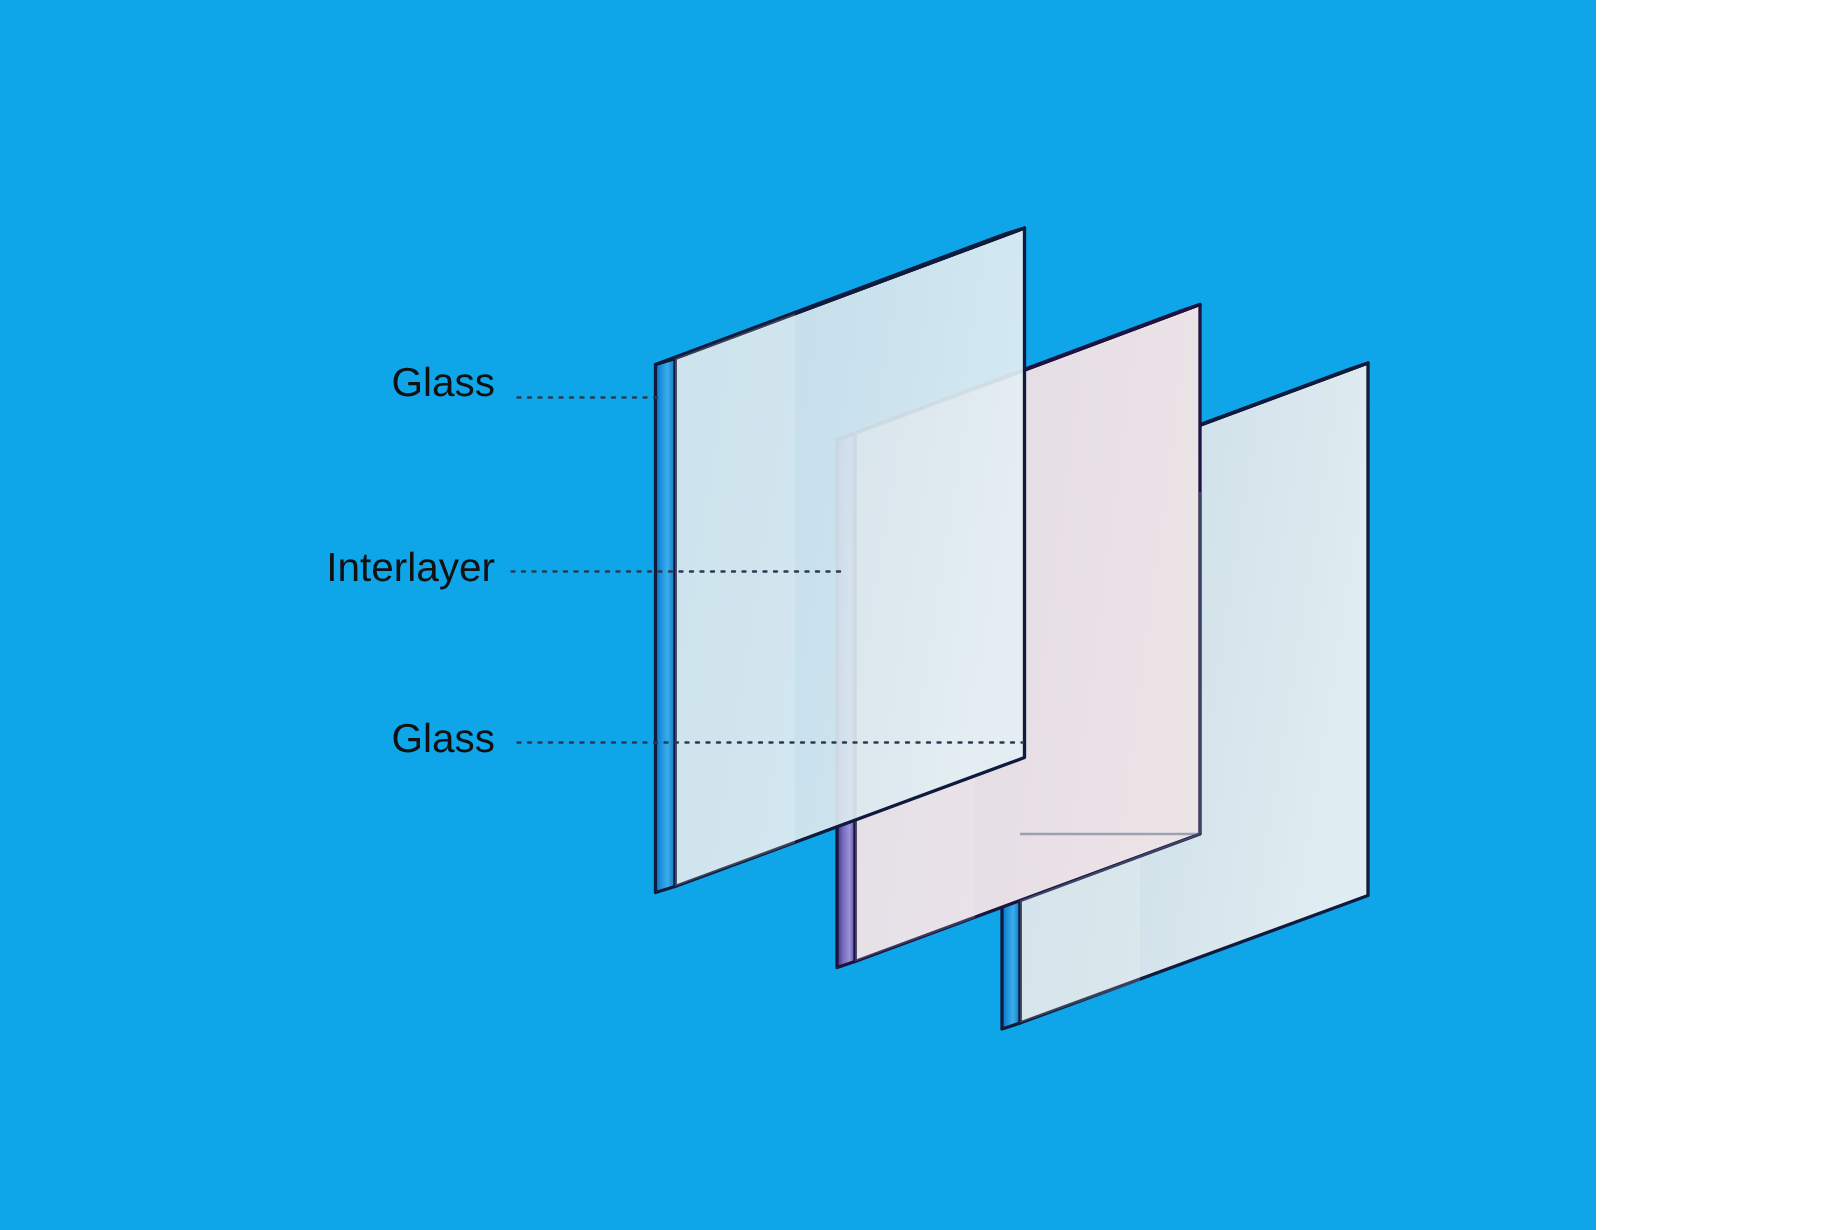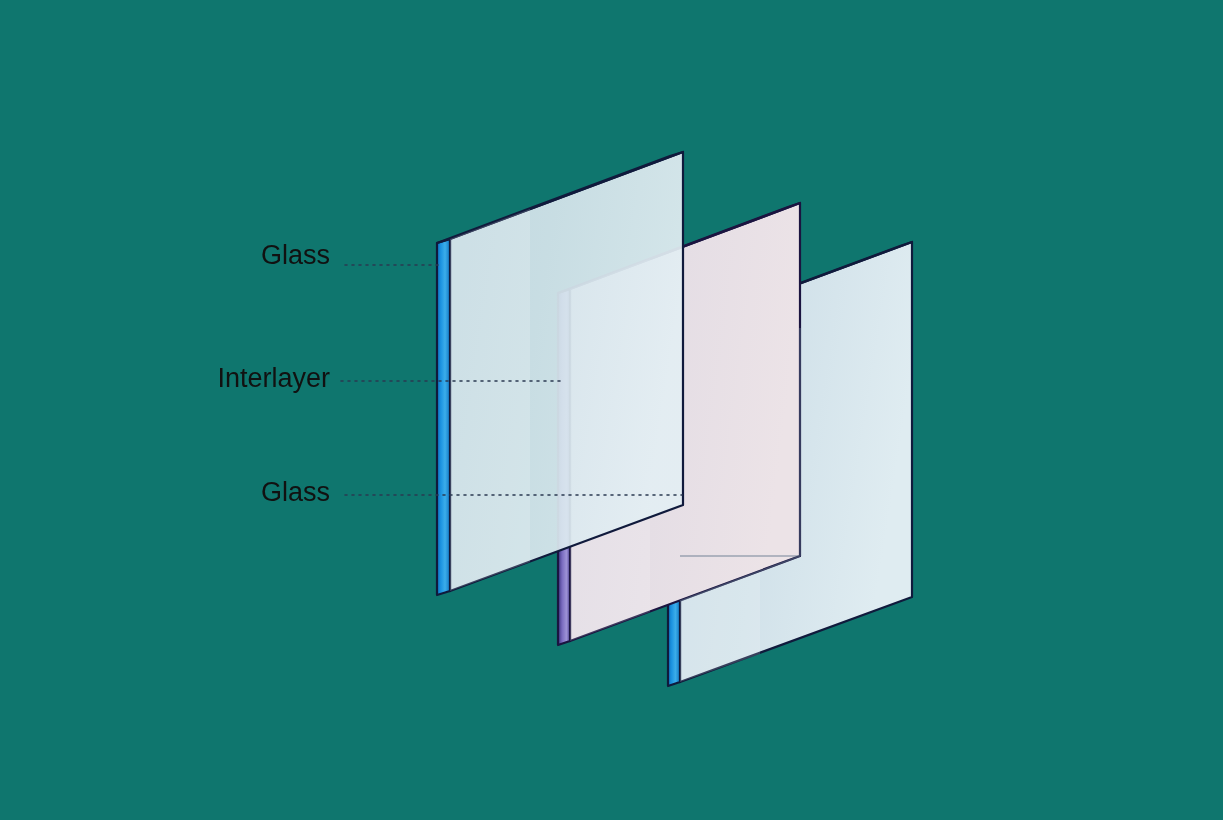--- a/index.html
+++ b/index.html
@@ -12,23 +12,23 @@
     width: 1230px;
     height: 820px;
     font-family: "Liberation Sans", sans-serif;
     overflow: hidden;
     position: relative;
   }
   #diagram-root {
     position: absolute;
     left: 0;
     top: 0;
-    width: 1223px;
+    width: 1064px;
     height: 820px;
-    background: #0f766e;
+    background: #0ea5e9;
   }
   svg.diagram-canvas {
     display: block;
     width: 1230px;
     height: 820px;
   }
   text.callout-label {
     font-family: "Liberation Sans", sans-serif;
     font-size: 27px;
     fill: #111111;

